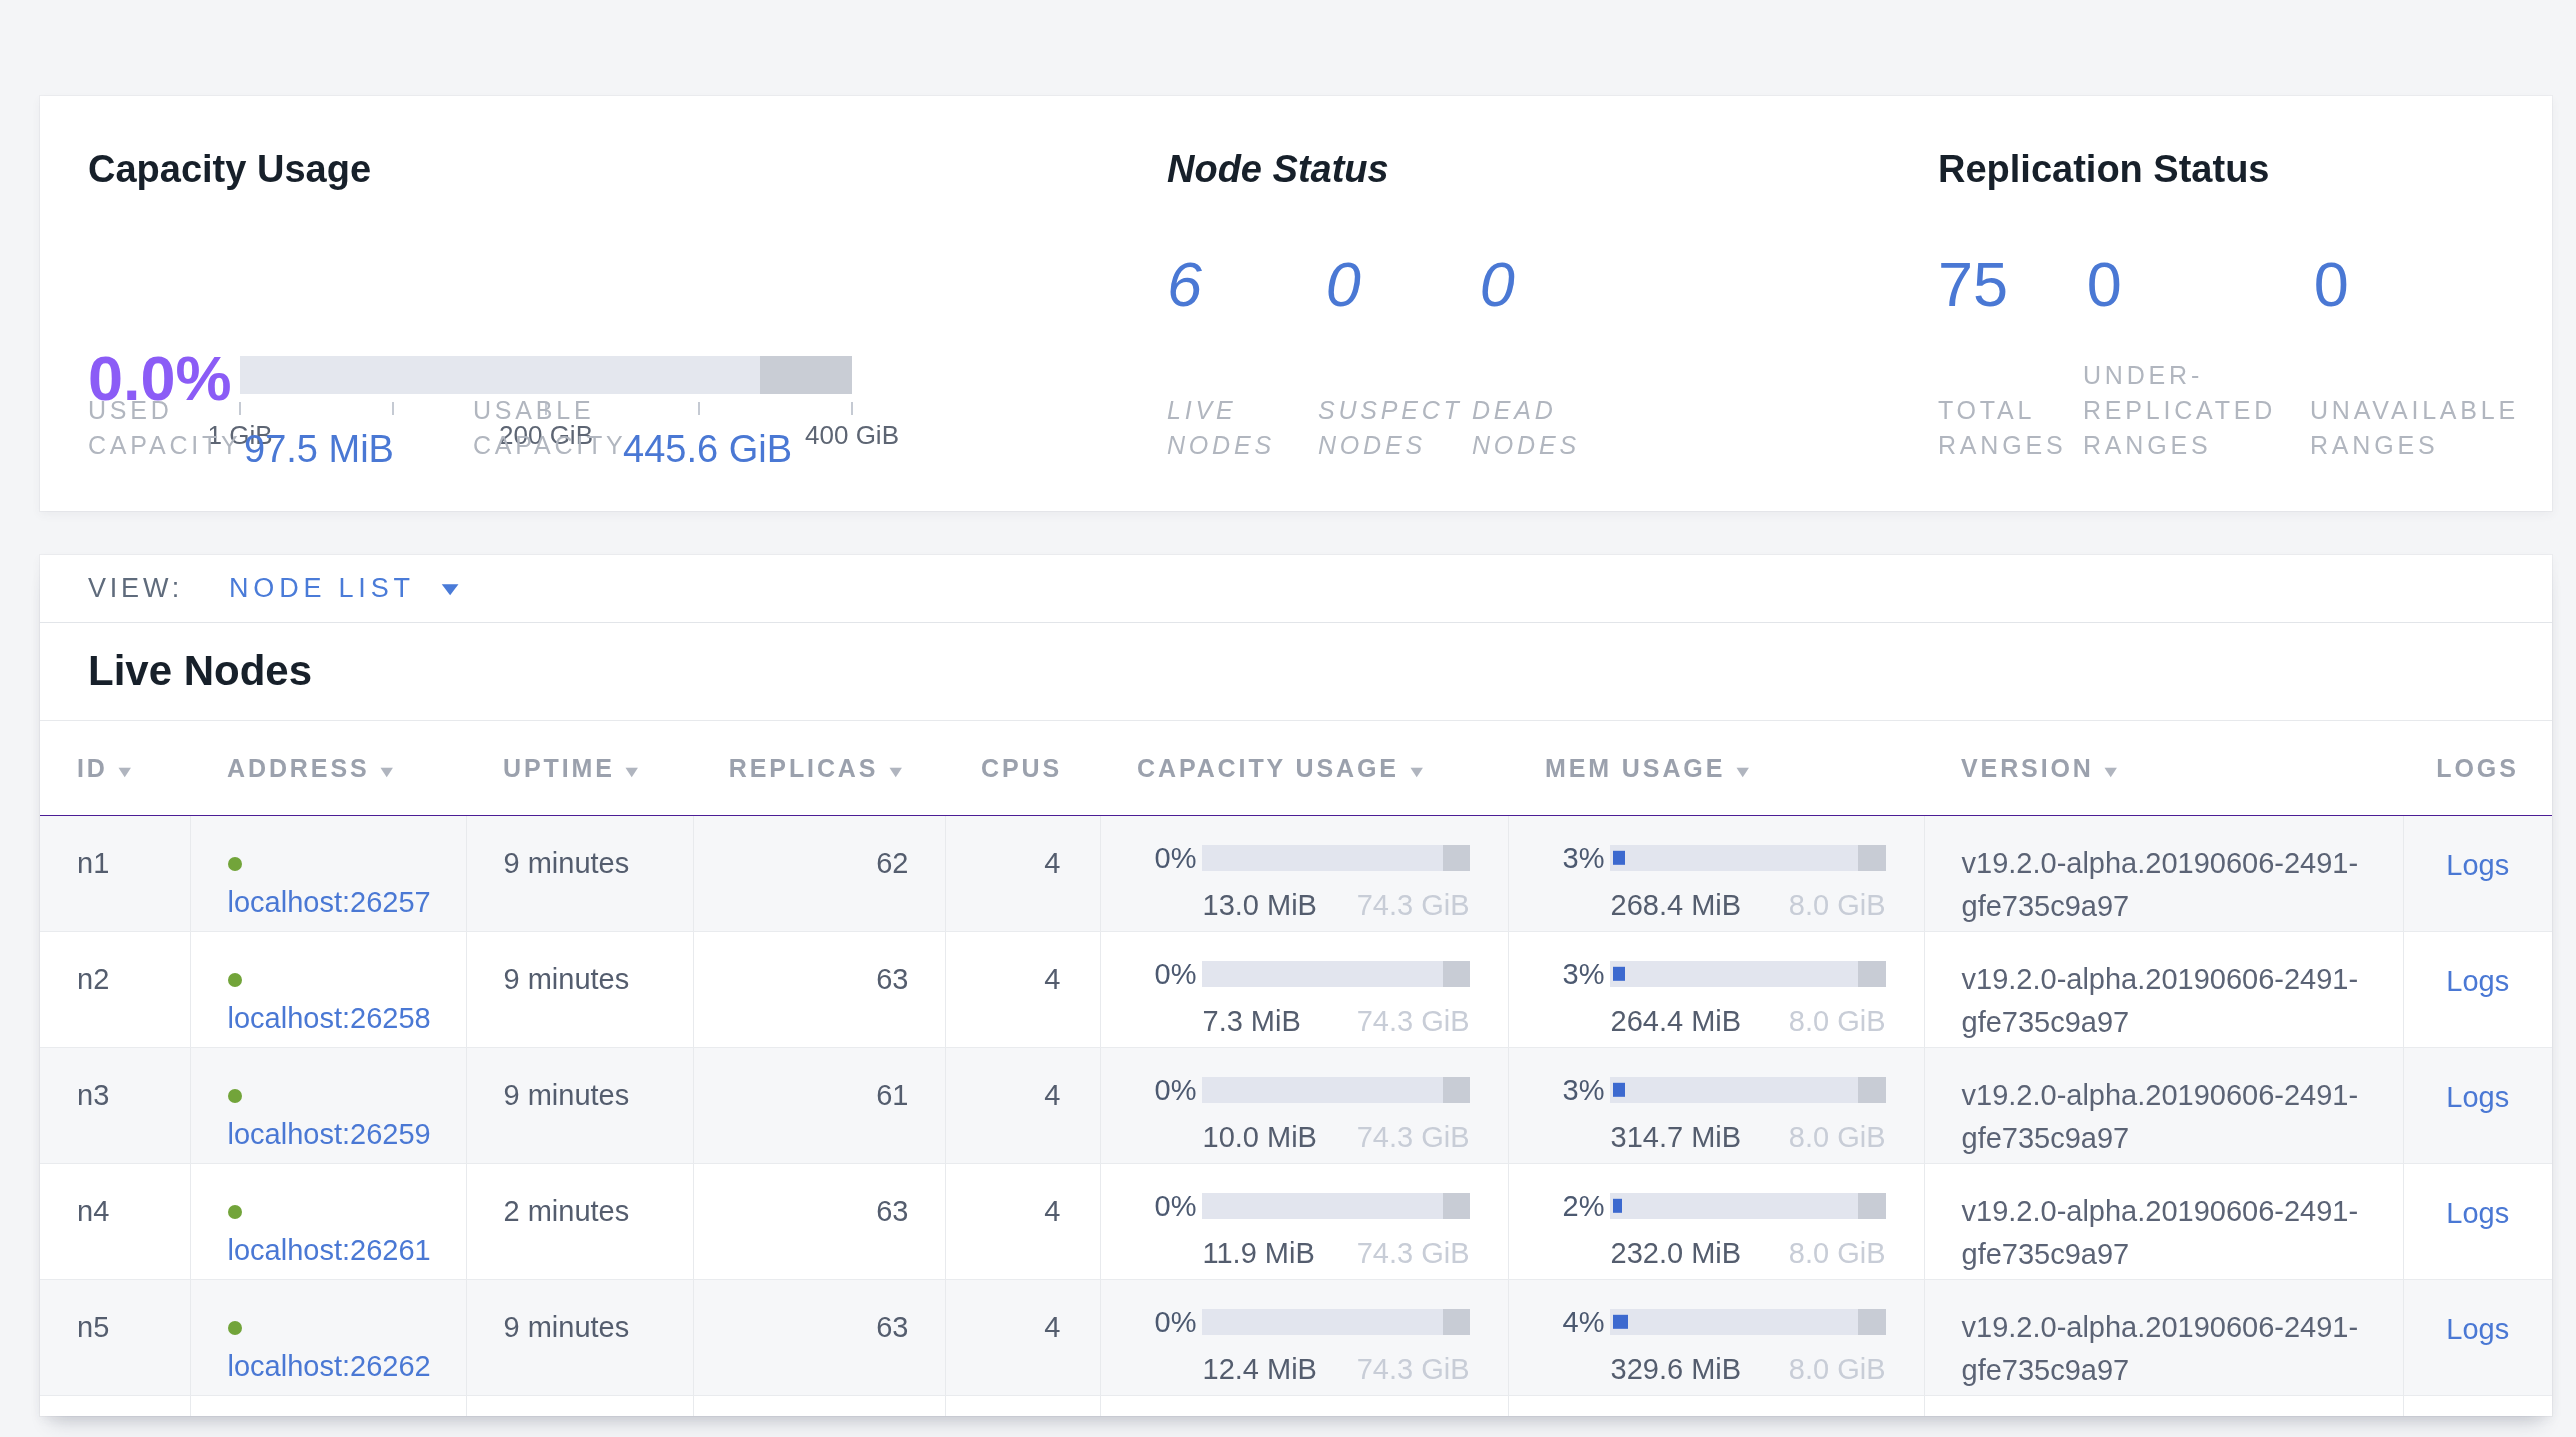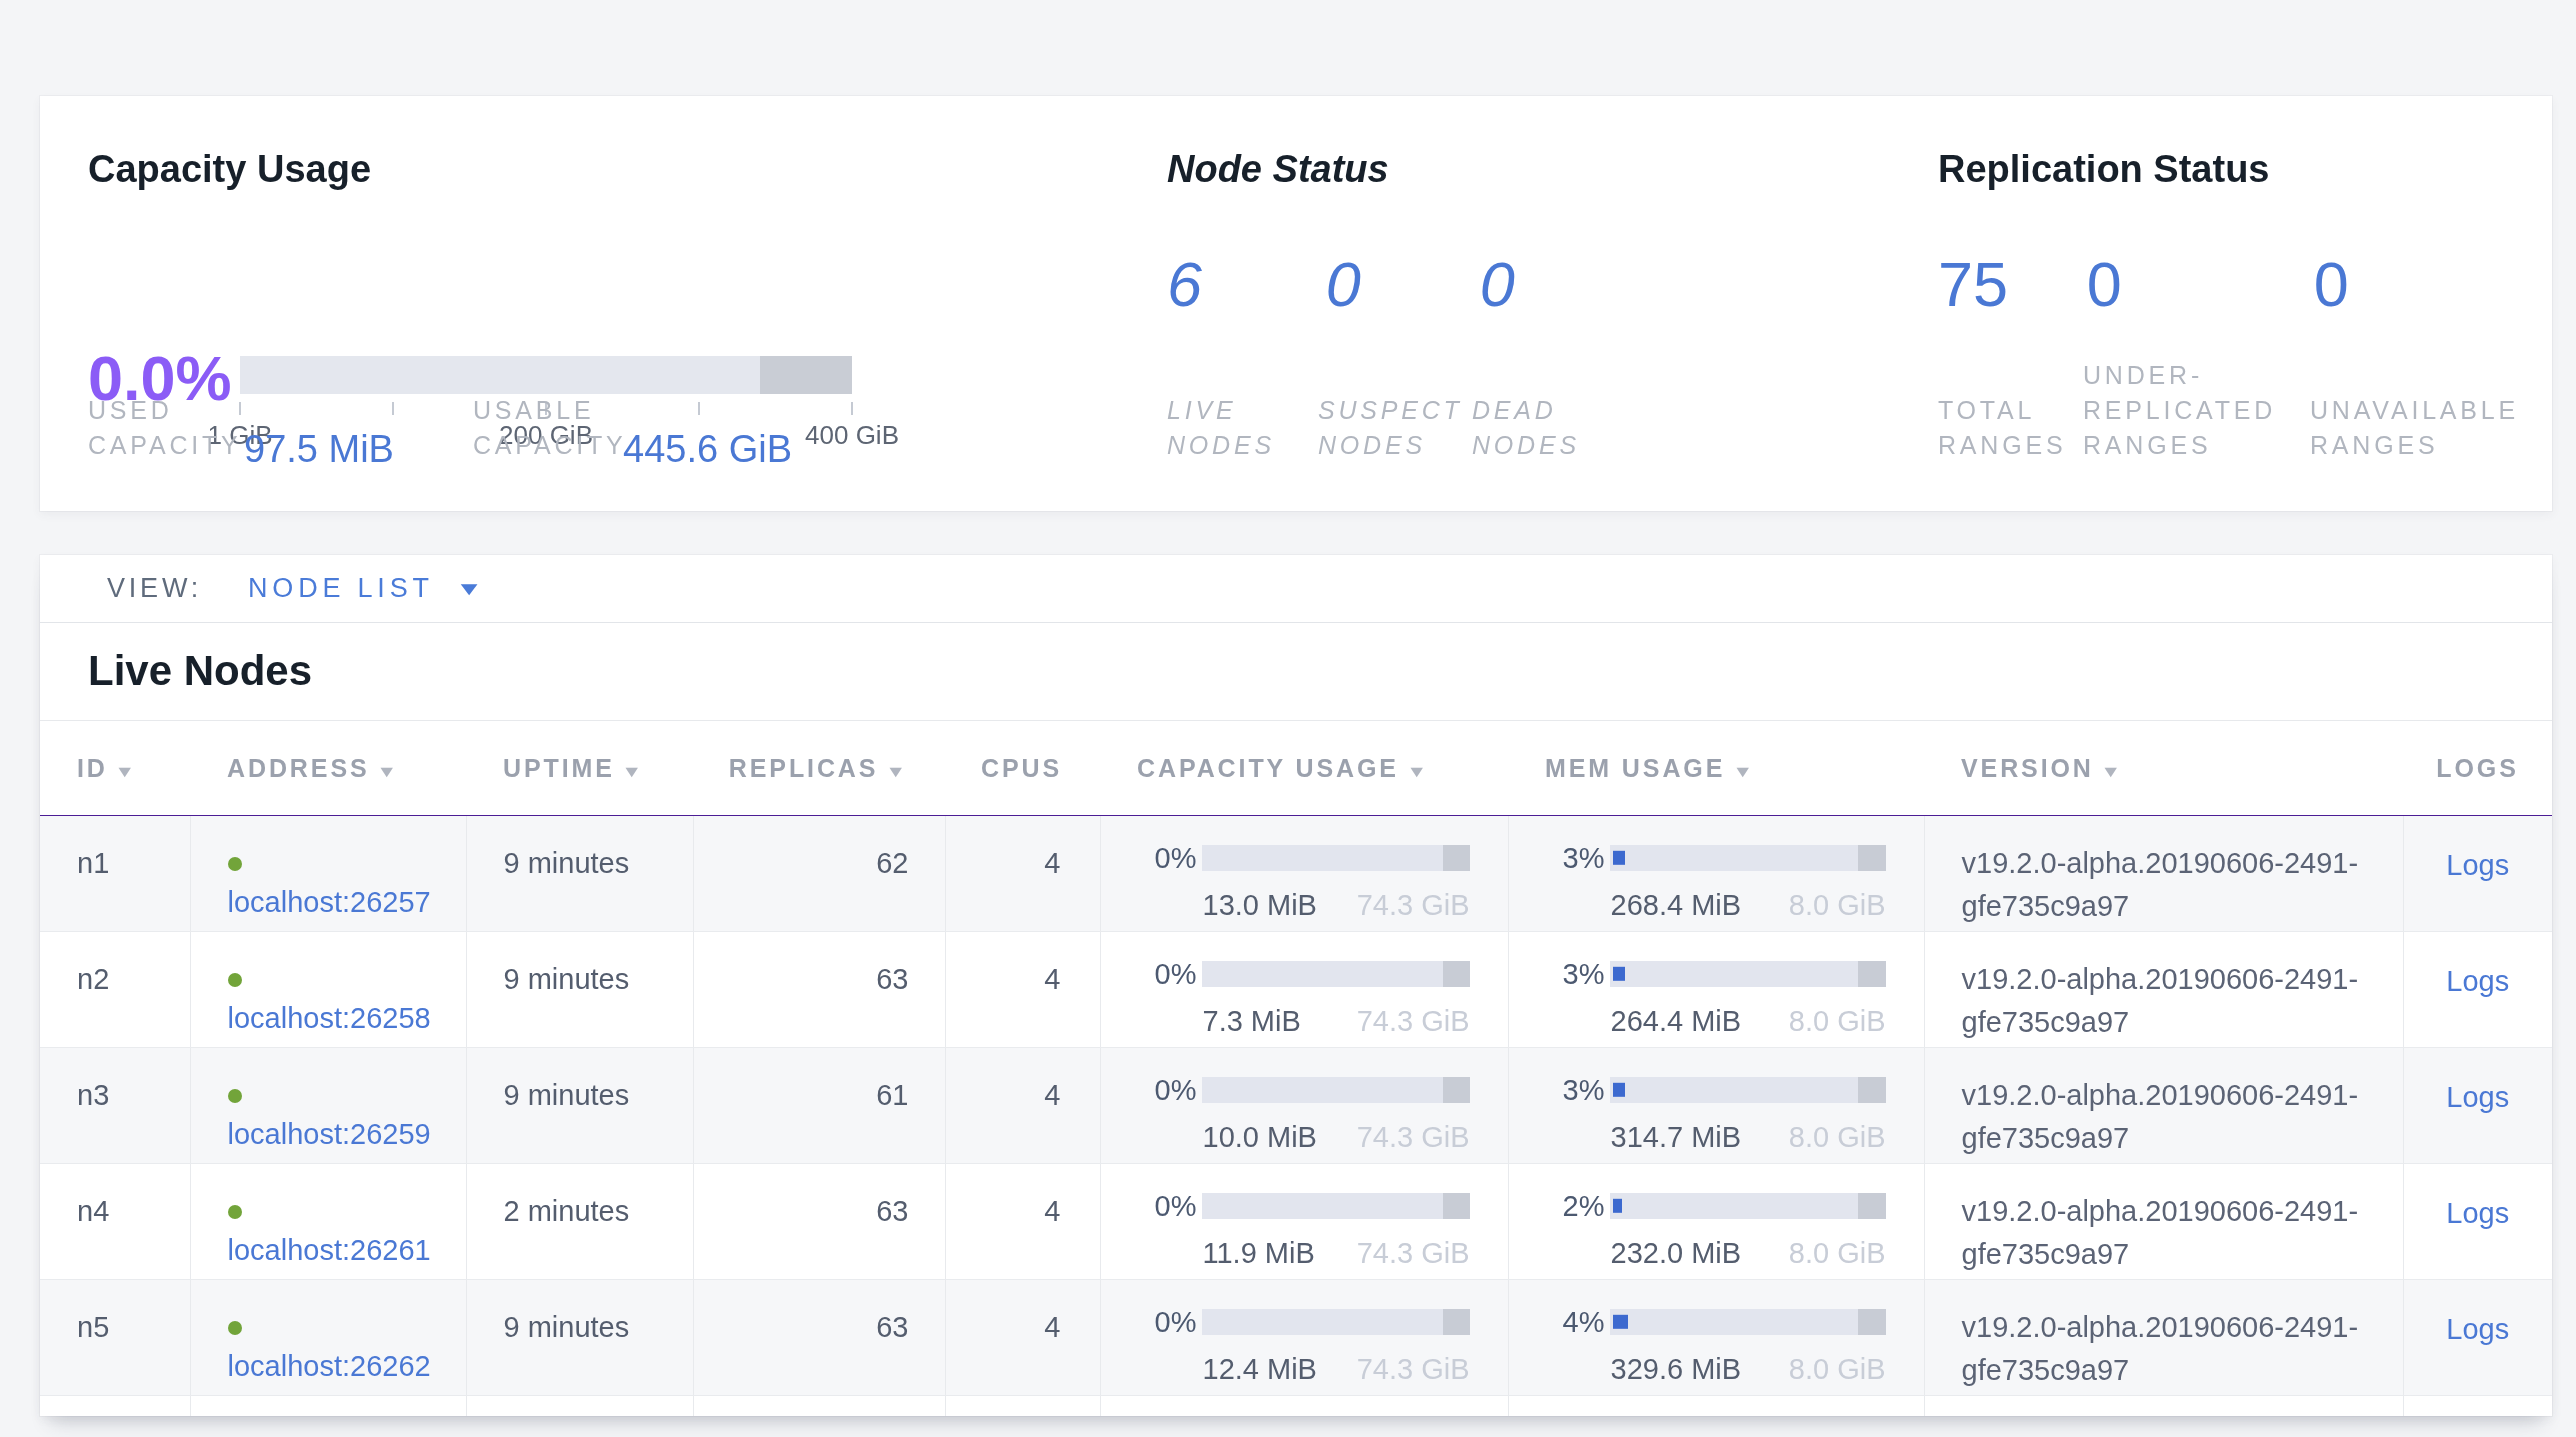--- a/index.html
+++ b/index.html
@@ -50,21 +50,21 @@
     color: #b1b6bf; text-transform: uppercase;
   }
   .mini-value { position: absolute; bottom: 42px; font-size: 38px; line-height: 40px; color: #4a78d4; white-space: nowrap; }
 
   .stat { position: absolute; top: 0; bottom: 0; }
   .stat-number { position: absolute; top: 157px; font-size: 63px; line-height: 63px; color: #4a78d4; }
 
   
   .view-bar {
     height: 68px; border-bottom: 1px solid #e2e5e9;
-    display: flex; align-items: center; padding-left: 67px;
+    display: flex; align-items: center; padding-left: 48px;
   }
   .view-label { font-size: 27px; letter-spacing: 3.8px; color: #5f6b7c; }
   .view-value { margin-left: 46px; font-size: 27px; letter-spacing: 4.8px; color: #4a7bd8; cursor: pointer; display: flex; align-items: center; }
   .view-caret { margin-left: 27px; font-size: 19px; color: #4a7bd8; transform: scaleX(1.5); display: inline-block; }
 
   .table-title { margin: 27px 0 0 48px; font-size: 42px; line-height: 42px; font-weight: 700; color: #17202a; }
 
   table { border-collapse: collapse; table-layout: fixed; width: 2512px; margin-top: 28px; }
   thead th {
     height: 95px; vertical-align: middle;

